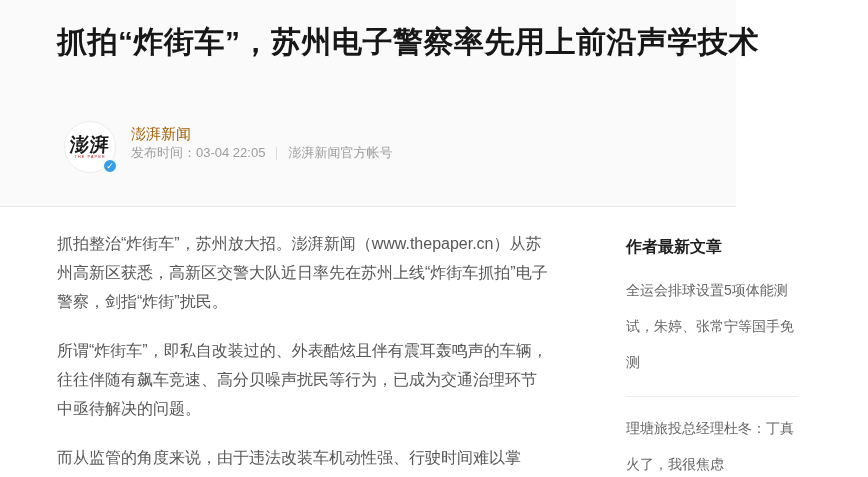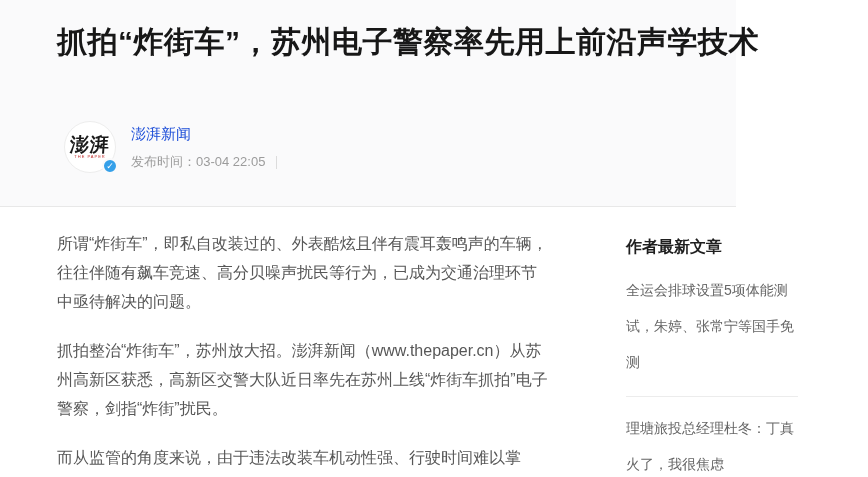--- a/index.html
+++ b/index.html
@@ -35,22 +35,22 @@
   }
   .avatar-en { font-size: 4px; color: #c02c2c; letter-spacing: 1px; line-height: 6px; }
   .verified-badge {
     position: absolute; right: -2px; bottom: -1px;
     width: 16px; height: 16px; border-radius: 50%;
     background: #35a0e9; border: 2px solid #fafafb;
     display: flex; align-items: center; justify-content: center;
   }
   .verified-badge span { color: #fff; font-size: 9px; font-weight: 700; line-height: 1; }
   .author-info { margin-left: 15px; padding-top: 4px; }
-  .author-name { font-size: 15px; color: #1d4ed8; font-weight: 400; cursor: pointer; }
-  .meta-row { margin-top: 9px; font-size: 13px; color: #9c9c9c; display: flex; align-items: center; }
+  .author-name { font-size: 15px; color: #a16207; font-weight: 400; cursor: pointer; }
+  .meta-row { margin-top: 0; font-size: 13px; color: #9c9c9c; display: flex; align-items: center; }
   .meta-sep { display: inline-block; width: 1px; height: 13px; background: #dcdcdc; margin: 0 11px; }
 
   
   .article-body {
     position: absolute; top: 229px; left: 57px; width: 492px;
     font-size: 16px; color: #575757; line-height: 29px;
   }
   .article-body p { margin-bottom: 20px; }
 
   
@@ -77,28 +77,29 @@
         </div>
         <div class="verified-badge">
           <span>✓</span>
         </div>
       </div>
       <div class="author-info">
         <div class="author-name">澎湃新闻</div>
         <div class="meta-row">
           <span>发布时间：03-04  22:05</span>
           <span class="meta-sep"></span>
+          <span>澎湃新闻官方帐号</span>
         </div>
       </div>
     </div>
   </div>
 
   <div class="article-body">
+    <p>抓拍整治“炸街车”，苏州放大招。澎湃新闻（www.thepaper.cn）从苏州高新区获悉，高新区交警大队近日率先在苏州上线“炸街车抓拍”电子警察，剑指“炸街”扰民。</p>
     <p>所谓“炸街车”，即私自改装过的、外表酷炫且伴有震耳轰鸣声的车辆，往往伴随有飙车竞速、高分贝噪声扰民等行为，已成为交通治理环节中亟待解决的问题。</p>
-    <p>抓拍整治“炸街车”，苏州放大招。澎湃新闻（www.thepaper.cn）从苏州高新区获悉，高新区交警大队近日率先在苏州上线“炸街车抓拍”电子警察，剑指“炸街”扰民。</p>
     <p>而从监管的角度来说，由于违法改装车机动性强、行驶时间难以掌握，线路也不固定，监管一直存在较大的难度。</p>
 
   </div>
 
   <div class="sidebar">
     <div class="sidebar-heading">作者最新文章</div>
     <div class="sidebar-item">全运会排球设置5项体能测试，朱婷、张常宁等国手免测</div>
     <div class="sidebar-item">理塘旅投总经理杜冬：丁真火了，我很焦虑</div>
   </div>
 

